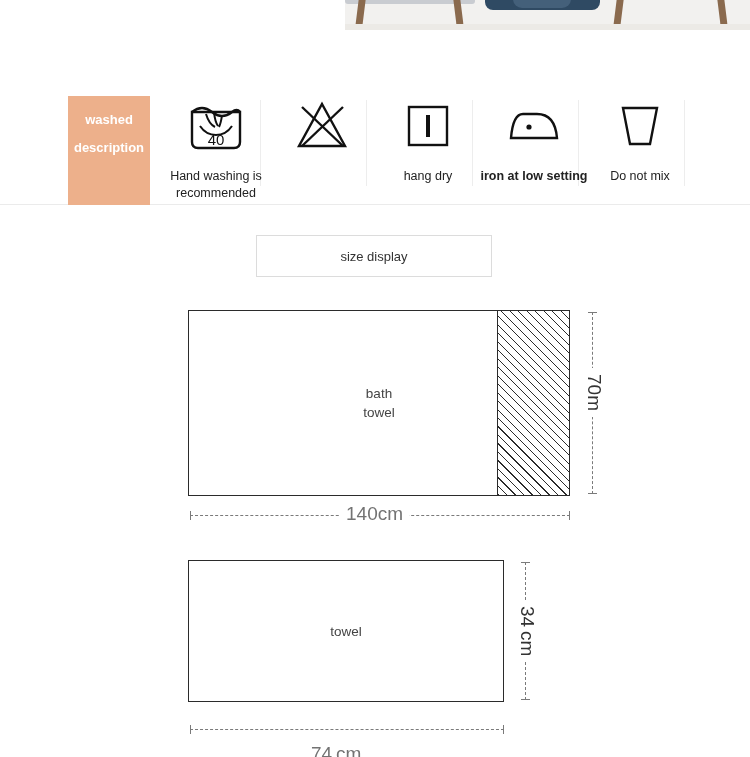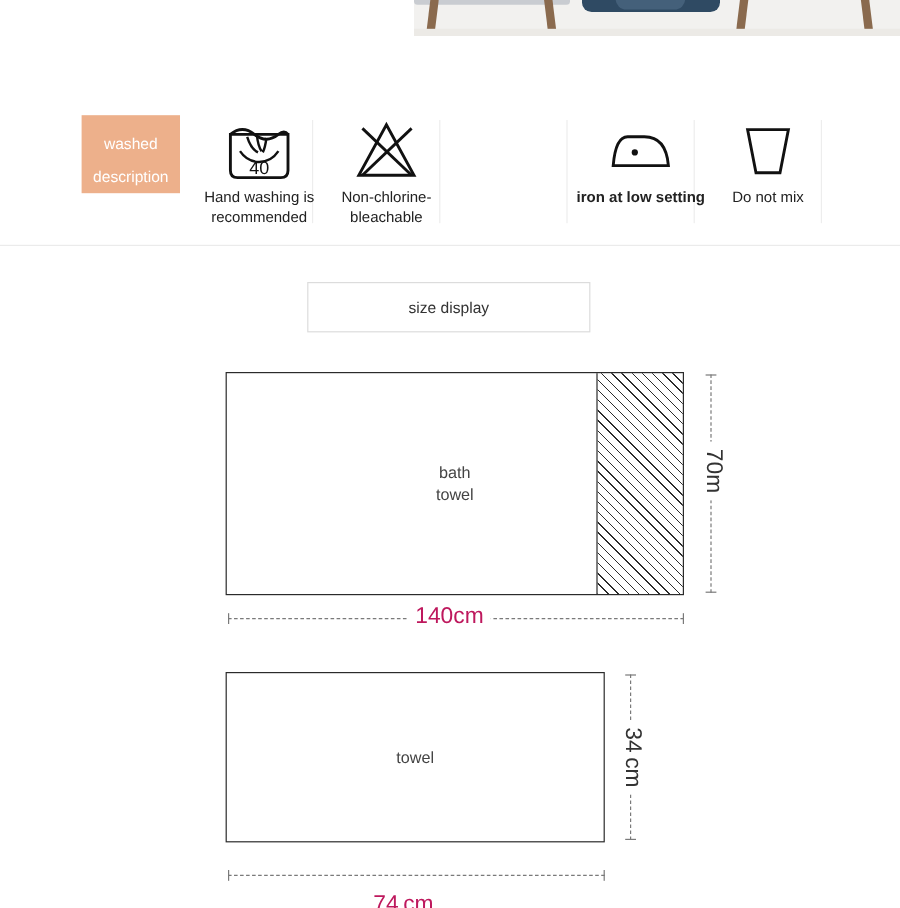--- a/index.html
+++ b/index.html
@@ -89,25 +89,25 @@
     width: 750px;
     height: 148px;
     background: #ffffff;
     border-bottom: 1px solid #ebebeb;
   }
   .care-badge {
     position: absolute;
     left: 68px;
     top: 40px;
     width: 82px;
-    height: 65px;
+    height: 109px;
     background: #edb08b;
     color: #ffffff;
     font-size: 13px;
-    font-weight: normal;
+    font-weight: bold;
     line-height: 28px;
     text-align: center;
     padding-top: 10px;
     box-sizing: border-box;
   }
   .care-items {
     position: absolute;
     left: 156px;
     top: 36px;
     width: 590px;
@@ -122,21 +122,21 @@
   .care-item .sym {
     height: 62px;
     display: flex;
     align-items: center;
     justify-content: center;
   }
   .care-item .lbl {
     font-size: 12.5px;
     color: #222;
     line-height: 17px;
-    margin-top: 0;
+    margin-top: 12px;
   }
   .c1 { left: 0px; }
   .c2 { left: 106px; }
   .c3 { left: 212px; }
   .c4 { left: 318px; font-weight: bold; }
   .c5 { left: 424px; }
   .divider {
     position: absolute;
     top: 8px;
     width: 1px;
@@ -231,21 +231,21 @@
   }
   .tick {
     position: absolute;
     background: #7a7a7a;
   }
   .tick-v { width: 1px; height: 9px; }
   .tick-h { height: 1px; width: 9px; }
   .dim-text {
     position: absolute;
     font-size: 19px;
-    color: #be185d;
+    color: #737373;
     background: #fff;
     padding: 0 6px;
     font-family: "Liberation Sans", sans-serif;
   }
   .dim-text-vert {
     position: absolute;
     font-size: 19px;
     color: #333;
     background: #fff;
     padding: 6px 0;
@@ -298,23 +298,31 @@
     </div>
 
     <div class="care-item c2">
       <div class="sym">
         <svg width="58" height="54" viewBox="0 0 58 54">
           <path d="M29 6 L52 48 L6 48 Z" fill="none" stroke="#111" stroke-width="2.4"></path>
           <line x1="9" y1="48" x2="50" y2="9" stroke="#111" stroke-width="2.4"></line>
           <line x1="50" y1="48" x2="9" y2="9" stroke="#111" stroke-width="2.4"></line>
         </svg>
       </div>
-      <div class="lbl">Non-chlorine-bleachable</div>
-    </div>
-
+    </div>
+
+    <div class="care-item c3">
+      <div class="sym">
+        <svg width="56" height="54" viewBox="0 0 56 54">
+          <rect x="9" y="9" width="38" height="38" fill="none" stroke="#111" stroke-width="2.4"></rect>
+          <rect x="26" y="17" width="4" height="22" fill="#111"></rect>
+        </svg>
+      </div>
+      <div class="lbl">hang dry</div>
+    </div>
 
     <div class="care-item c4">
       <div class="sym">
         <svg width="62" height="54" viewBox="0 0 62 54">
           <path d="M8 40 L54 40 Q52 16 34 16 L20 16 Q10 16 8 40 Z" fill="none" stroke="#111" stroke-width="2.4"></path>
           <circle cx="26" cy="29" r="2.6" fill="#111"></circle>
         </svg>
       </div>
       <div class="lbl">iron at low setting</div>
     </div>

